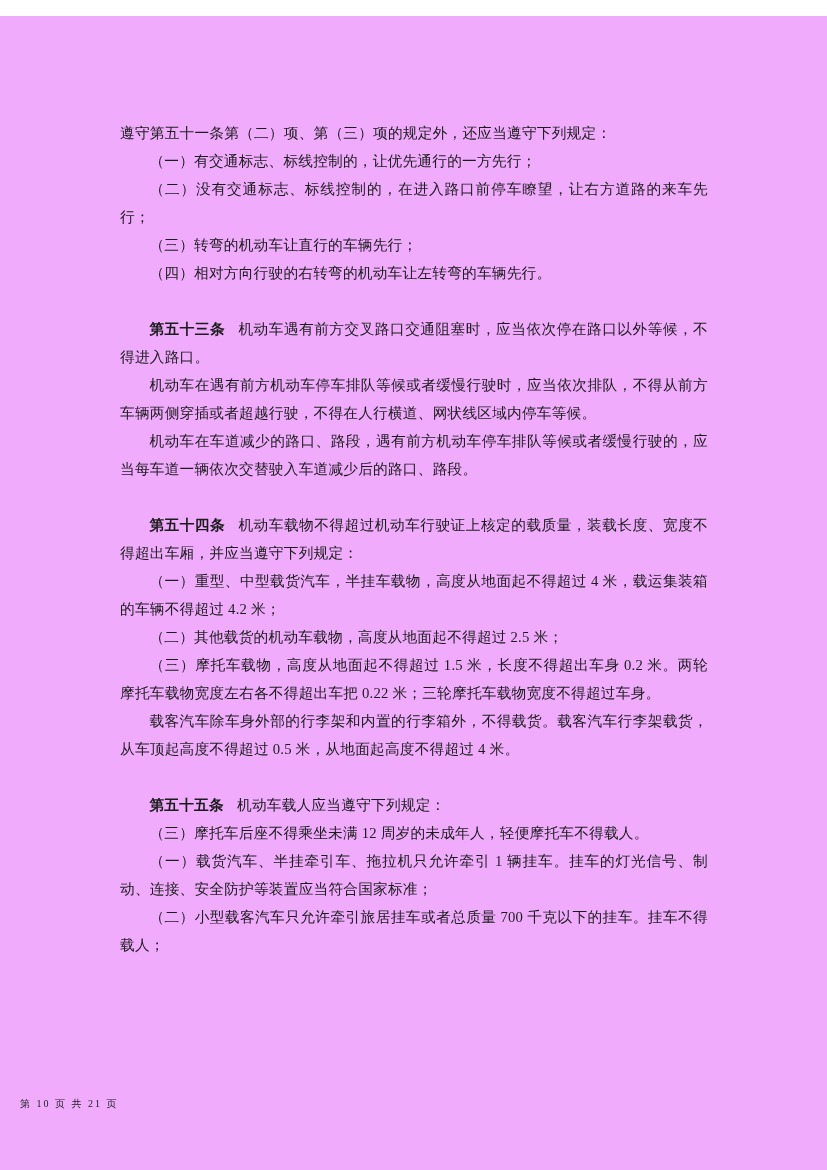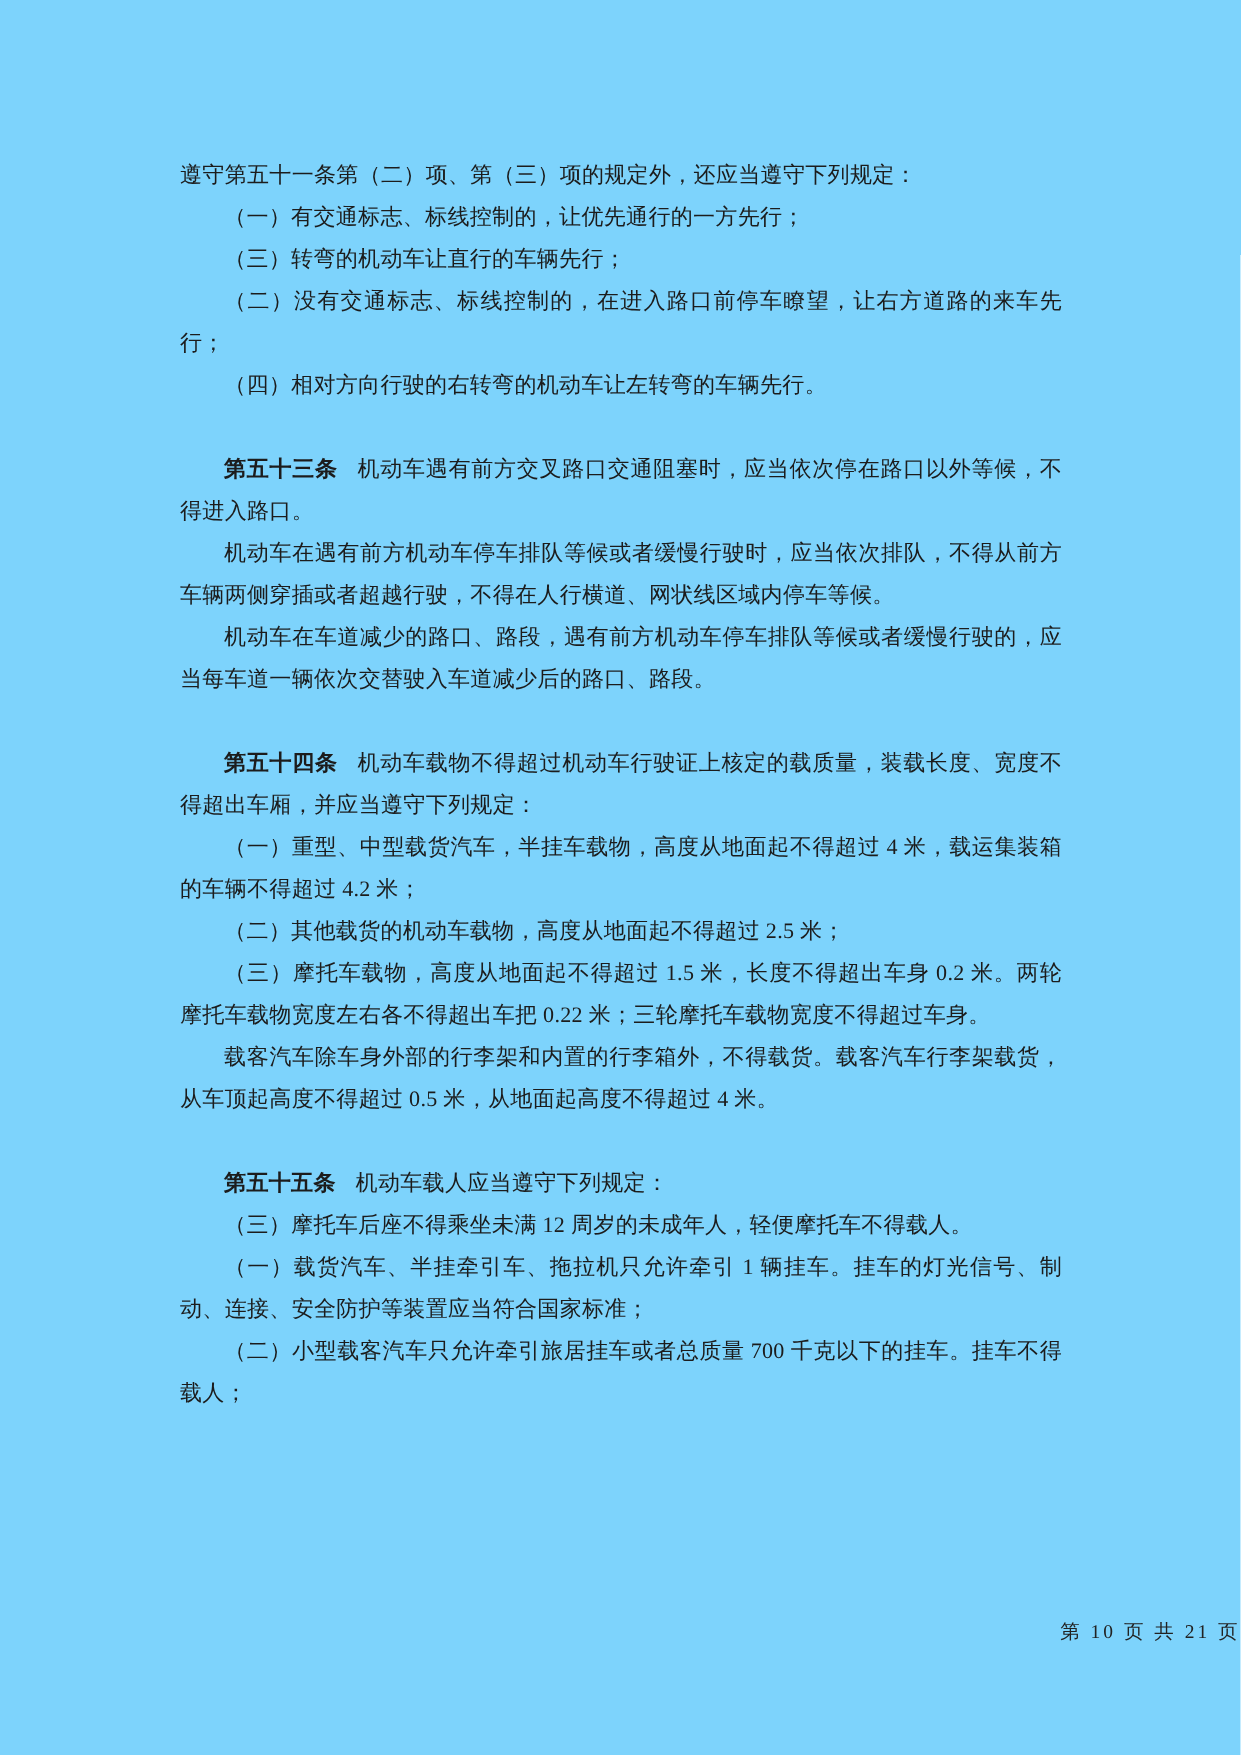--- a/index.html
+++ b/index.html
@@ -11,21 +11,22 @@
     width: 827px;
     height: 1170px;
     position: relative;
     font-family: "Liberation Serif", "DejaVu Serif", serif;
     color: #1c1c1c;
     overflow: hidden;
   }
   .page {
     position: absolute;
     inset: 0;
-    background: #7dd3fc;
+    background: #f0abfc;
+    margin-top: 16px;
   }
   .doc-body {
     position: absolute;
     left: 120px;
     top: 103px;
     width: 588px;
     font-size: 14.7px;
     line-height: 28px;
     text-align: justify;
     letter-spacing: 0.2px;
@@ -43,36 +44,37 @@
   .article-no {
     font-weight: bold;
     margin-right: 0.9em;
     font-family: Liberation Serif, serif;
   }
   .footer {
     position: absolute;
     left: 0;
     right: 0;
     top: 1078px;
-    text-align: right;
-    font-size: 13px;
+    text-align: left;
+    font-size: 10px;
     line-height: 20px;
     color: #222222;
     letter-spacing: 2px;
+    padding-left: 20px;
   }
 </style>
 </head>
 <body>
 
 <div class="page">
   <div class="doc-body">
       <p class="">遵守第五十一条第（二）项、第（三）项的规定外，还应当遵守下列规定：</p>
       <p class="indent">（一）有交通标志、标线控制的，让优先通行的一方先行；</p>
+      <p class="indent">（二）没有交通标志、标线控制的，在进入路口前停车瞭望，让右方道路的来车先行；</p>
       <p class="indent">（三）转弯的机动车让直行的车辆先行；</p>
-      <p class="indent">（二）没有交通标志、标线控制的，在进入路口前停车瞭望，让右方道路的来车先行；</p>
       <p class="indent">（四）相对方向行驶的右转弯的机动车让左转弯的车辆先行。</p>
       <p class="indent section"><span class="article-no">第五十三条</span><span>机动车遇有前方交叉路口交通阻塞时，应当依次停在路口以外等候，不得进入路口。</span></p>
       <p class="indent">机动车在遇有前方机动车停车排队等候或者缓慢行驶时，应当依次排队，不得从前方车辆两侧穿插或者超越行驶，不得在人行横道、网状线区域内停车等候。</p>
       <p class="indent">机动车在车道减少的路口、路段，遇有前方机动车停车排队等候或者缓慢行驶的，应当每车道一辆依次交替驶入车道减少后的路口、路段。</p>
       <p class="indent section"><span class="article-no">第五十四条</span><span>机动车载物不得超过机动车行驶证上核定的载质量，装载长度、宽度不得超出车厢，并应当遵守下列规定：</span></p>
       <p class="indent">（一）重型、中型载货汽车，半挂车载物，高度从地面起不得超过 4 米，载运集装箱的车辆不得超过 4.2 米；</p>
       <p class="indent">（二）其他载货的机动车载物，高度从地面起不得超过 2.5 米；</p>
       <p class="indent">（三）摩托车载物，高度从地面起不得超过 1.5 米，长度不得超出车身 0.2 米。两轮摩托车载物宽度左右各不得超出车把 0.22 米；三轮摩托车载物宽度不得超过车身。</p>
       <p class="indent">载客汽车除车身外部的行李架和内置的行李箱外，不得载货。载客汽车行李架载货，从车顶起高度不得超过 0.5 米，从地面起高度不得超过 4 米。</p>
       <p class="indent section"><span class="article-no">第五十五条</span><span>机动车载人应当遵守下列规定：</span></p>

